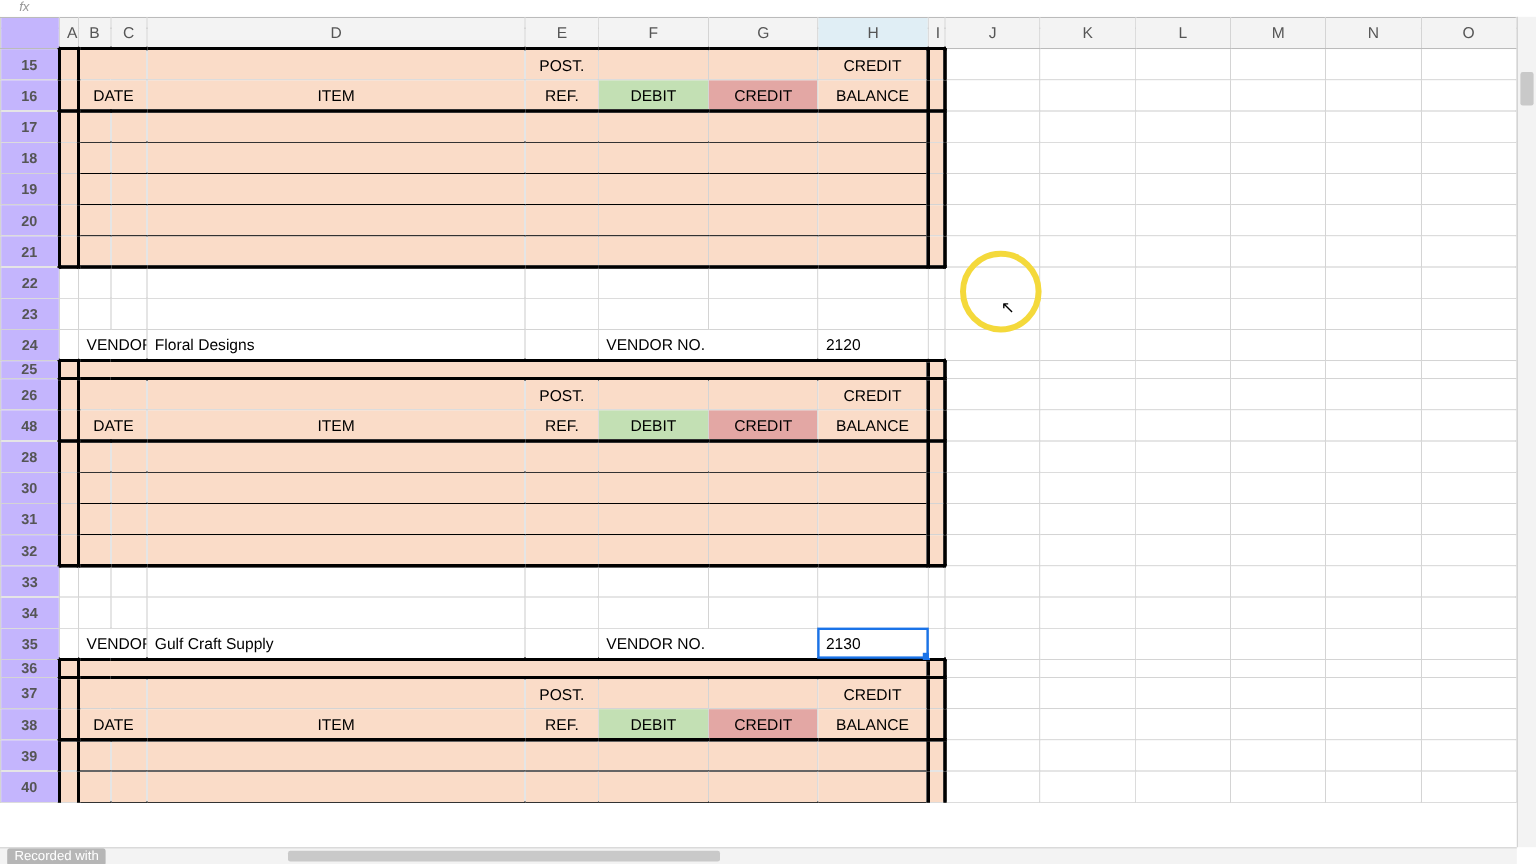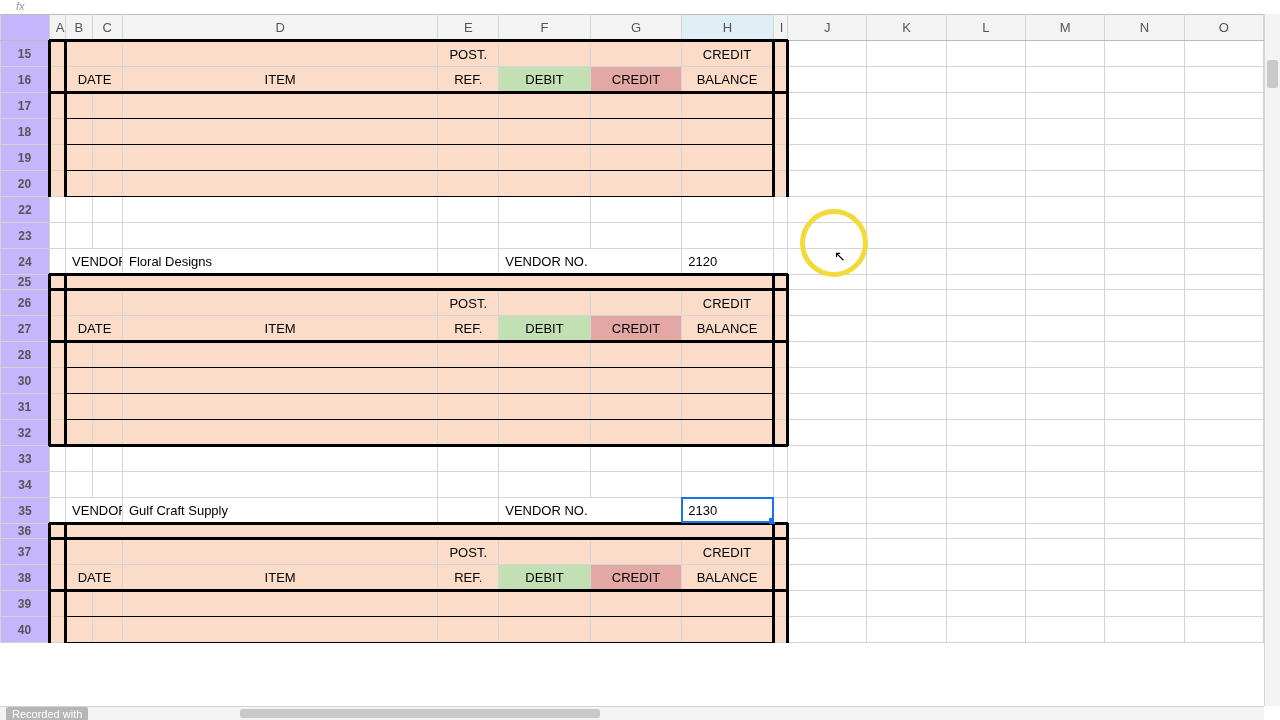--- a/index.html
+++ b/index.html
@@ -334,221 +334,239 @@
           <td class="peach bd-left-thin bd-bot-thin"></td>
     <td class="peach bd-left-thin bd-bot-thin bd-right-thick"></td>
     <td class="peach bd-left-thick bd-right-thick"></td>
     <td></td>
           <td></td>
           <td></td>
           <td></td>
           <td></td>
           <td></td>
   </tr>
-
-  <tr>
-          <th class="rowhdr"><span>22</span></th>
-    <td></td>
-          <td></td>
-          <td></td>
-          <td></td>
-          <td></td>
-          <td></td>
-          <td></td>
-          <td></td>
-          <td></td>
-          <td></td>
-          <td></td>
-          <td></td>
-          <td></td>
-          <td></td>
-          <td></td>
-        </tr>
-  <tr class="med-row">
-          <th class="rowhdr"><span>23</span></th>
-    <td></td>
-          <td></td>
-          <td></td>
-          <td></td>
-          <td></td>
-          <td></td>
-          <td></td>
-          <td></td>
-          <td></td>
-          <td></td>
-          <td></td>
-          <td></td>
-          <td></td>
-          <td></td>
-          <td></td>
-        </tr>
-
-  <tr>
-    <th class="rowhdr"><span>24</span></th>
-    <td></td>
-    <td colspan="2" class="bd-bot-thin">
-            <span class="cellpad">VENDOR</span>
-          </td>
-    <td class="bd-bot-thin">
-            <span class="cellpad">Floral Designs</span>
-          </td>
-    <td></td>
-    <td colspan="2" class="bd-bot-thin">
-            <span class="cellpad right">VENDOR NO.</span>
-          </td>
-    <td class="bd-bot-thin">
-            <span class="cellpad right">2120</span>
-          </td>
-    <td></td>
-          <td></td>
-          <td></td>
-          <td></td>
-          <td></td>
-          <td></td>
-          <td></td>
-  </tr>
-
-  <tr class="short-row">
-    <th class="rowhdr"><span>25</span></th>
-    <td class="bd-left-thick bd-top-thick bd-right-thick bd-bot-thick peach"></td>
-    <td class="bd-top-thick bd-bot-thick peach" colspan="7"></td>
-    <td class="bd-left-thick bd-top-thick bd-right-thick bd-bot-thick peach"></td>
-    <td></td>
-          <td></td>
-          <td></td>
-          <td></td>
-          <td></td>
-          <td></td>
-  </tr>
-
-  <tr>
-    <th class="rowhdr"><span>26</span></th>
-    <td class="peach bd-left-thick bd-right-thick"></td>
-    <td class="peach" colspan="2"></td>
-    <td class="peach bd-left-thin"></td>
-    <td class="peach bd-left-thin">
-            <span class="cellpad center">POST.</span>
-          </td>
-    <td class="peach bd-left-thin"></td>
-          <td class="peach bd-left-thin"></td>
-    <td class="peach bd-left-thin bd-right-thick">
-            <span class="cellpad center">CREDIT</span>
-          </td>
-    <td class="peach bd-left-thick bd-right-thick"></td>
-    <td></td>
-          <td></td>
-          <td></td>
-          <td></td>
-          <td></td>
-          <td></td>
-  </tr>
-  <tr>
-    <th class="rowhdr"><span>27</span></th>
-    <td class="peach bd-left-thick bd-right-thick bd-bot-thick"></td>
-    <td class="peach bd-bot-thick" colspan="2">
-            <span class="cellpad center">DATE</span>
-          </td>
-    <td class="peach bd-bot-thick bd-left-thin">
-            <span class="cellpad center">ITEM</span>
-          </td>
-    <td class="peach bd-bot-thick bd-left-thin">
-            <span class="cellpad center">REF.</span>
-          </td>
-    <td class="green bd-bot-thick bd-left-thin">
-            <span class="cellpad center">DEBIT</span>
-          </td>
-    <td class="red   bd-bot-thick bd-left-thin">
-            <span class="cellpad center">CREDIT</span>
-          </td>
-    <td class="peach bd-bot-thick bd-left-thin bd-right-thick">
-            <span class="cellpad center">BALANCE</span>
-          </td>
-    <td class="peach bd-left-thick bd-right-thick bd-bot-thick"></td>
-    <td></td>
-          <td></td>
-          <td></td>
-          <td></td>
-          <td></td>
-          <td></td>
-  </tr>
-
-  <tr>
-    <th class="rowhdr"><span>28</span></th>
-    <td class="peach bd-left-thick bd-right-thick"></td>
-    <td class="peach bd-bot-thin"></td>
-          <td class="peach bd-left-thin bd-bot-thin"></td>
-    <td class="peach bd-left-thin bd-bot-thin"></td>
-          <td class="peach bd-left-thin bd-bot-thin"></td>
-    <td class="peach bd-left-thin bd-bot-thin"></td>
-          <td class="peach bd-left-thin bd-bot-thin"></td>
-    <td class="peach bd-left-thin bd-bot-thin bd-right-thick"></td>
-    <td class="peach bd-left-thick bd-right-thick"></td>
-    <td></td>
-          <td></td>
-          <td></td>
-          <td></td>
-          <td></td>
-          <td></td>
-  </tr>
-  <tr>
-    <th class="rowhdr"><span>30</span></th>
-    <td class="peach bd-left-thick bd-right-thick"></td>
-    <td class="peach bd-bot-thin"></td>
-          <td class="peach bd-left-thin bd-bot-thin"></td>
-    <td class="peach bd-left-thin bd-bot-thin"></td>
-          <td class="peach bd-left-thin bd-bot-thin"></td>
-    <td class="peach bd-left-thin bd-bot-thin"></td>
-          <td class="peach bd-left-thin bd-bot-thin"></td>
-    <td class="peach bd-left-thin bd-bot-thin bd-right-thick"></td>
-    <td class="peach bd-left-thick bd-right-thick"></td>
-    <td></td>
-          <td></td>
-          <td></td>
-          <td></td>
-          <td></td>
-          <td></td>
-  </tr>
-  <tr>
-    <th class="rowhdr"><span>31</span></th>
-    <td class="peach bd-left-thick bd-right-thick"></td>
-    <td class="peach bd-bot-thin"></td>
-          <td class="peach bd-left-thin bd-bot-thin"></td>
-    <td class="peach bd-left-thin bd-bot-thin"></td>
-          <td class="peach bd-left-thin bd-bot-thin"></td>
-    <td class="peach bd-left-thin bd-bot-thin"></td>
-          <td class="peach bd-left-thin bd-bot-thin"></td>
-    <td class="peach bd-left-thin bd-bot-thin bd-right-thick"></td>
-    <td class="peach bd-left-thick bd-right-thick"></td>
-    <td></td>
-          <td></td>
-          <td></td>
-          <td></td>
-          <td></td>
-          <td></td>
-  </tr>
-  <tr>
-    <th class="rowhdr"><span>32</span></th>
+  <tr>
+    <th class="rowhdr"><span>21</span></th>
     <td class="peach bd-left-thick bd-right-thick bd-bot-thick"></td>
     <td class="peach bd-bot-thick"></td>
           <td class="peach bd-left-thin bd-bot-thick"></td>
     <td class="peach bd-left-thin bd-bot-thick"></td>
           <td class="peach bd-left-thin bd-bot-thick"></td>
     <td class="peach bd-left-thin bd-bot-thick"></td>
           <td class="peach bd-left-thin bd-bot-thick"></td>
     <td class="peach bd-left-thin bd-bot-thick bd-right-thick"></td>
     <td class="peach bd-left-thick bd-right-thick bd-bot-thick"></td>
     <td></td>
           <td></td>
           <td></td>
           <td></td>
           <td></td>
           <td></td>
   </tr>
 
   <tr>
+          <th class="rowhdr"><span>22</span></th>
+    <td></td>
+          <td></td>
+          <td></td>
+          <td></td>
+          <td></td>
+          <td></td>
+          <td></td>
+          <td></td>
+          <td></td>
+          <td></td>
+          <td></td>
+          <td></td>
+          <td></td>
+          <td></td>
+          <td></td>
+        </tr>
+  <tr class="med-row">
+          <th class="rowhdr"><span>23</span></th>
+    <td></td>
+          <td></td>
+          <td></td>
+          <td></td>
+          <td></td>
+          <td></td>
+          <td></td>
+          <td></td>
+          <td></td>
+          <td></td>
+          <td></td>
+          <td></td>
+          <td></td>
+          <td></td>
+          <td></td>
+        </tr>
+
+  <tr>
+    <th class="rowhdr"><span>24</span></th>
+    <td></td>
+    <td colspan="2" class="bd-bot-thin">
+            <span class="cellpad">VENDOR</span>
+          </td>
+    <td class="bd-bot-thin">
+            <span class="cellpad">Floral Designs</span>
+          </td>
+    <td></td>
+    <td colspan="2" class="bd-bot-thin">
+            <span class="cellpad right">VENDOR NO.</span>
+          </td>
+    <td class="bd-bot-thin">
+            <span class="cellpad right">2120</span>
+          </td>
+    <td></td>
+          <td></td>
+          <td></td>
+          <td></td>
+          <td></td>
+          <td></td>
+          <td></td>
+  </tr>
+
+  <tr class="short-row">
+    <th class="rowhdr"><span>25</span></th>
+    <td class="bd-left-thick bd-top-thick bd-right-thick bd-bot-thick peach"></td>
+    <td class="bd-top-thick bd-bot-thick peach" colspan="7"></td>
+    <td class="bd-left-thick bd-top-thick bd-right-thick bd-bot-thick peach"></td>
+    <td></td>
+          <td></td>
+          <td></td>
+          <td></td>
+          <td></td>
+          <td></td>
+  </tr>
+
+  <tr>
+    <th class="rowhdr"><span>26</span></th>
+    <td class="peach bd-left-thick bd-right-thick"></td>
+    <td class="peach" colspan="2"></td>
+    <td class="peach bd-left-thin"></td>
+    <td class="peach bd-left-thin">
+            <span class="cellpad center">POST.</span>
+          </td>
+    <td class="peach bd-left-thin"></td>
+          <td class="peach bd-left-thin"></td>
+    <td class="peach bd-left-thin bd-right-thick">
+            <span class="cellpad center">CREDIT</span>
+          </td>
+    <td class="peach bd-left-thick bd-right-thick"></td>
+    <td></td>
+          <td></td>
+          <td></td>
+          <td></td>
+          <td></td>
+          <td></td>
+  </tr>
+  <tr>
+    <th class="rowhdr"><span>48</span></th>
+    <td class="peach bd-left-thick bd-right-thick bd-bot-thick"></td>
+    <td class="peach bd-bot-thick" colspan="2">
+            <span class="cellpad center">DATE</span>
+          </td>
+    <td class="peach bd-bot-thick bd-left-thin">
+            <span class="cellpad center">ITEM</span>
+          </td>
+    <td class="peach bd-bot-thick bd-left-thin">
+            <span class="cellpad center">REF.</span>
+          </td>
+    <td class="green bd-bot-thick bd-left-thin">
+            <span class="cellpad center">DEBIT</span>
+          </td>
+    <td class="red   bd-bot-thick bd-left-thin">
+            <span class="cellpad center">CREDIT</span>
+          </td>
+    <td class="peach bd-bot-thick bd-left-thin bd-right-thick">
+            <span class="cellpad center">BALANCE</span>
+          </td>
+    <td class="peach bd-left-thick bd-right-thick bd-bot-thick"></td>
+    <td></td>
+          <td></td>
+          <td></td>
+          <td></td>
+          <td></td>
+          <td></td>
+  </tr>
+
+  <tr>
+    <th class="rowhdr"><span>28</span></th>
+    <td class="peach bd-left-thick bd-right-thick"></td>
+    <td class="peach bd-bot-thin"></td>
+          <td class="peach bd-left-thin bd-bot-thin"></td>
+    <td class="peach bd-left-thin bd-bot-thin"></td>
+          <td class="peach bd-left-thin bd-bot-thin"></td>
+    <td class="peach bd-left-thin bd-bot-thin"></td>
+          <td class="peach bd-left-thin bd-bot-thin"></td>
+    <td class="peach bd-left-thin bd-bot-thin bd-right-thick"></td>
+    <td class="peach bd-left-thick bd-right-thick"></td>
+    <td></td>
+          <td></td>
+          <td></td>
+          <td></td>
+          <td></td>
+          <td></td>
+  </tr>
+  <tr>
+    <th class="rowhdr"><span>30</span></th>
+    <td class="peach bd-left-thick bd-right-thick"></td>
+    <td class="peach bd-bot-thin"></td>
+          <td class="peach bd-left-thin bd-bot-thin"></td>
+    <td class="peach bd-left-thin bd-bot-thin"></td>
+          <td class="peach bd-left-thin bd-bot-thin"></td>
+    <td class="peach bd-left-thin bd-bot-thin"></td>
+          <td class="peach bd-left-thin bd-bot-thin"></td>
+    <td class="peach bd-left-thin bd-bot-thin bd-right-thick"></td>
+    <td class="peach bd-left-thick bd-right-thick"></td>
+    <td></td>
+          <td></td>
+          <td></td>
+          <td></td>
+          <td></td>
+          <td></td>
+  </tr>
+  <tr>
+    <th class="rowhdr"><span>31</span></th>
+    <td class="peach bd-left-thick bd-right-thick"></td>
+    <td class="peach bd-bot-thin"></td>
+          <td class="peach bd-left-thin bd-bot-thin"></td>
+    <td class="peach bd-left-thin bd-bot-thin"></td>
+          <td class="peach bd-left-thin bd-bot-thin"></td>
+    <td class="peach bd-left-thin bd-bot-thin"></td>
+          <td class="peach bd-left-thin bd-bot-thin"></td>
+    <td class="peach bd-left-thin bd-bot-thin bd-right-thick"></td>
+    <td class="peach bd-left-thick bd-right-thick"></td>
+    <td></td>
+          <td></td>
+          <td></td>
+          <td></td>
+          <td></td>
+          <td></td>
+  </tr>
+  <tr>
+    <th class="rowhdr"><span>32</span></th>
+    <td class="peach bd-left-thick bd-right-thick bd-bot-thick"></td>
+    <td class="peach bd-bot-thick"></td>
+          <td class="peach bd-left-thin bd-bot-thick"></td>
+    <td class="peach bd-left-thin bd-bot-thick"></td>
+          <td class="peach bd-left-thin bd-bot-thick"></td>
+    <td class="peach bd-left-thin bd-bot-thick"></td>
+          <td class="peach bd-left-thin bd-bot-thick"></td>
+    <td class="peach bd-left-thin bd-bot-thick bd-right-thick"></td>
+    <td class="peach bd-left-thick bd-right-thick bd-bot-thick"></td>
+    <td></td>
+          <td></td>
+          <td></td>
+          <td></td>
+          <td></td>
+          <td></td>
+  </tr>
+
+  <tr>
           <th class="rowhdr"><span>33</span></th>
     <td></td>
           <td></td>
           <td></td>
           <td></td>
           <td></td>
           <td></td>
           <td></td>
           <td></td>
           <td></td>

